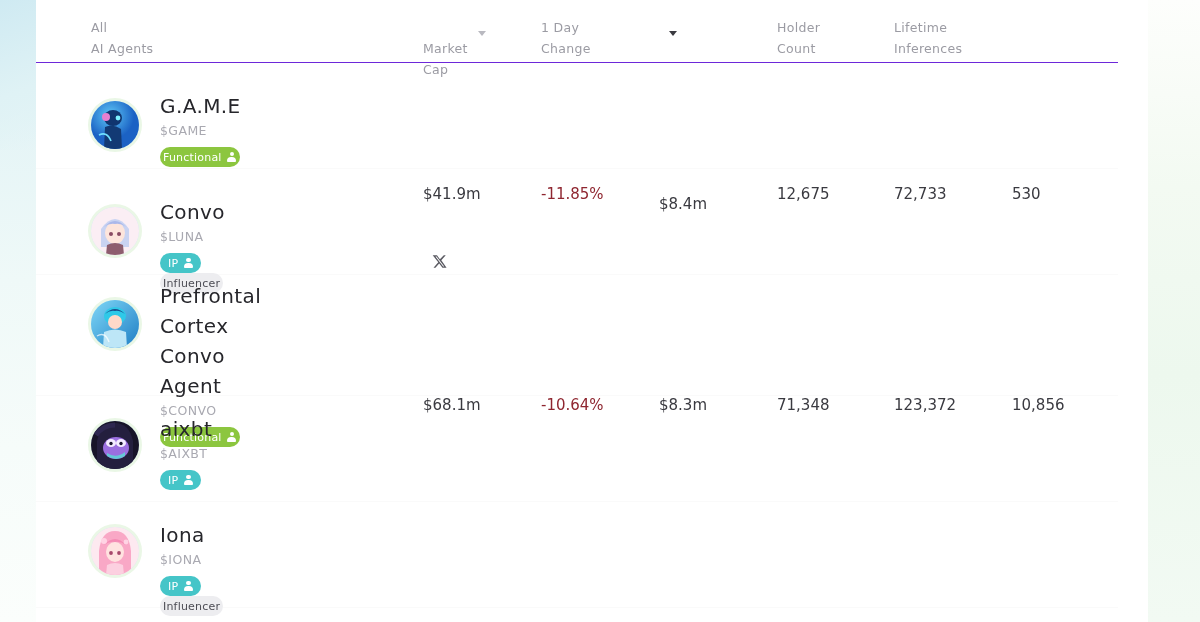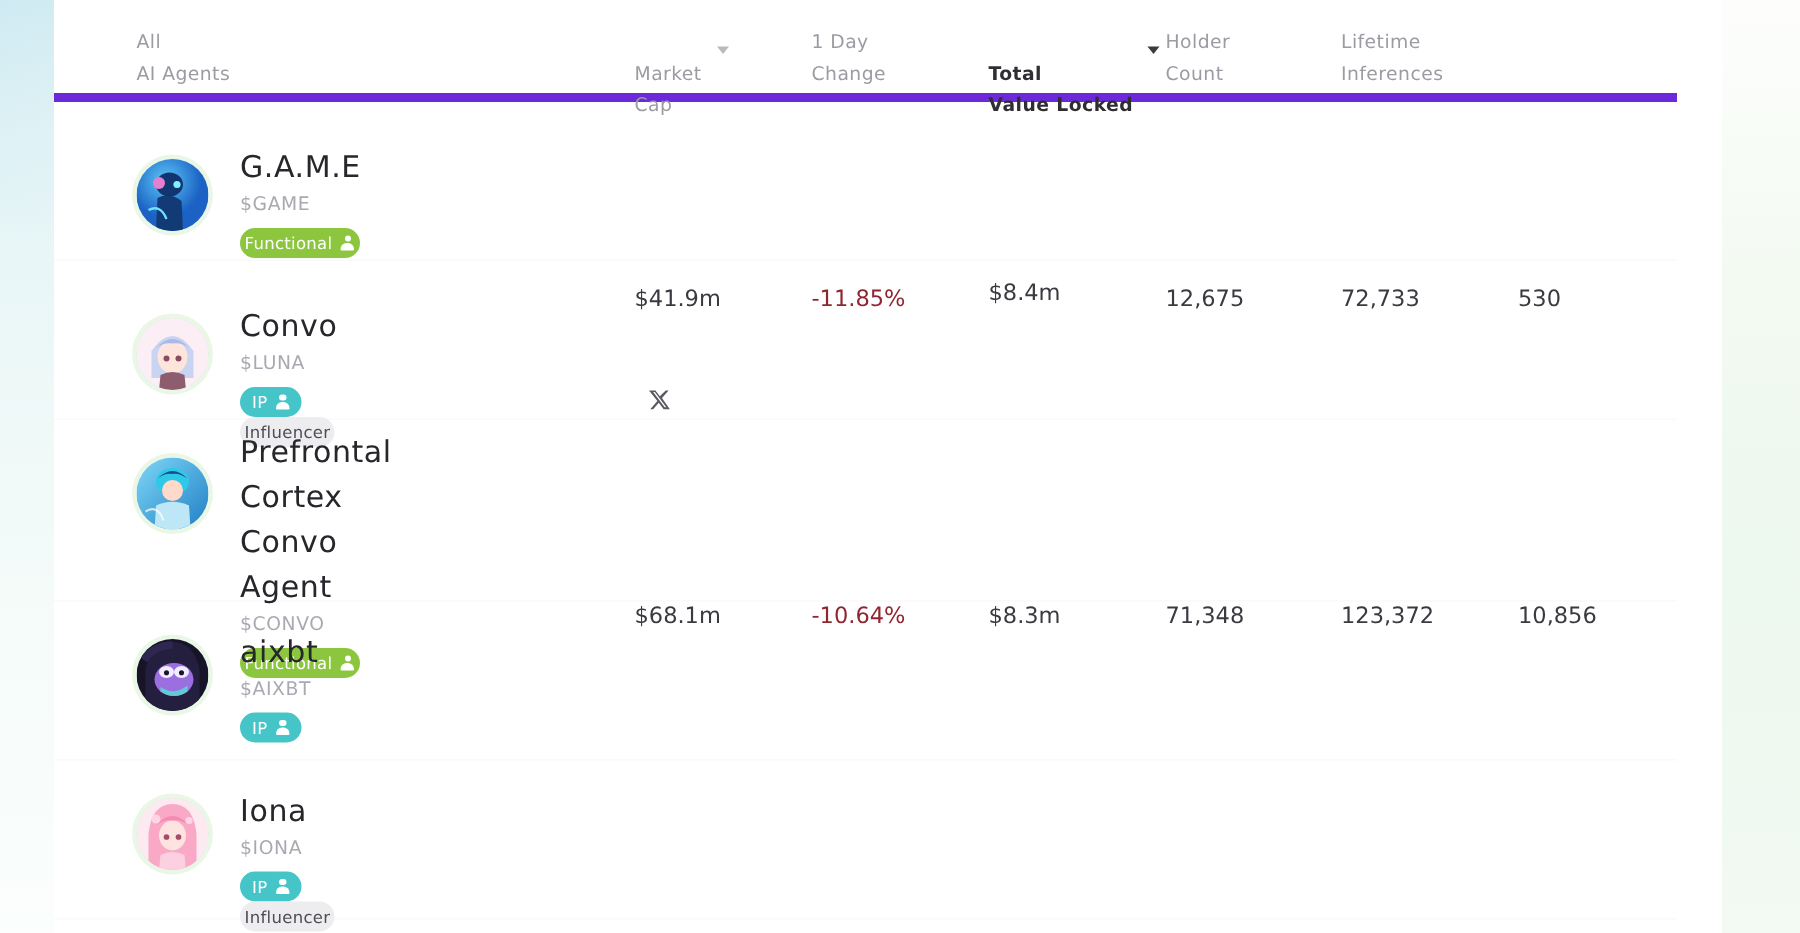--- a/index.html
+++ b/index.html
@@ -44,21 +44,21 @@
     background: #ffffff;
     z-index: 1;
   }
 
   
   .table { position: absolute; left: 0; top: 0; width: 1112px; }
 
   .head-row {
     position: relative;
     height: 62px;
-    border-bottom: 6px solid #6d28d9;
+    border-bottom: 1px solid #6d28d9;
     width: 1082px;
   }
   .col-head {
     position: absolute;
     font-family: "DejaVu Sans", sans-serif;
     font-size: 12.5px;
     line-height: 21px;
     color: #9b9ba3;
     letter-spacing: .3px;
     top: 17px;
@@ -205,22 +205,20 @@
       <div class="col-head c-mcap">
         <span>Market
 Cap</span>
         <span class="caret"></span>
       </div>
 
       <div class="col-head c-chg">1 Day
 Change</div>
 
       <div class="col-head c-tvl active">
-        <span>Total
-Value Locked</span>
         <span class="caret"></span>
       </div>
 
       <div class="col-head c-hold">Holder
 Count</div>
 
       <div class="col-head c-inf">Lifetime
 Inferences</div>
 
     </div>
@@ -249,21 +247,21 @@
           <div class="badges">
             <span class="badge badge-functional">
               <span>Functional</span>
               <span class="person-glyph"></span>
             </span>
           </div>
         </div>
       </div>
       <div class="cell c-mcap" style="top:122px">$41.9m</div>
       <div class="cell c-chg neg" style="top:122px">-11.85%</div>
-      <div class="cell c-tvl" style="top:118px">$8.4m</div>
+      <div class="cell c-tvl" style="top:132px">$8.4m</div>
       <div class="cell c-hold" style="top:122px">12,675</div>
       <div class="cell c-inf" style="top:122px">72,733</div>
       <div class="cell c-intel" style="top:122px">530</div>
     </div>
 
     <div class="row row-r2">
       <div class="agent">
         <div class="avatar" style="top:38px">
           <svg viewBox="0 0 48 48" aria-hidden="true">
             <rect width="48" height="48" fill="#fbeef4"></rect>

